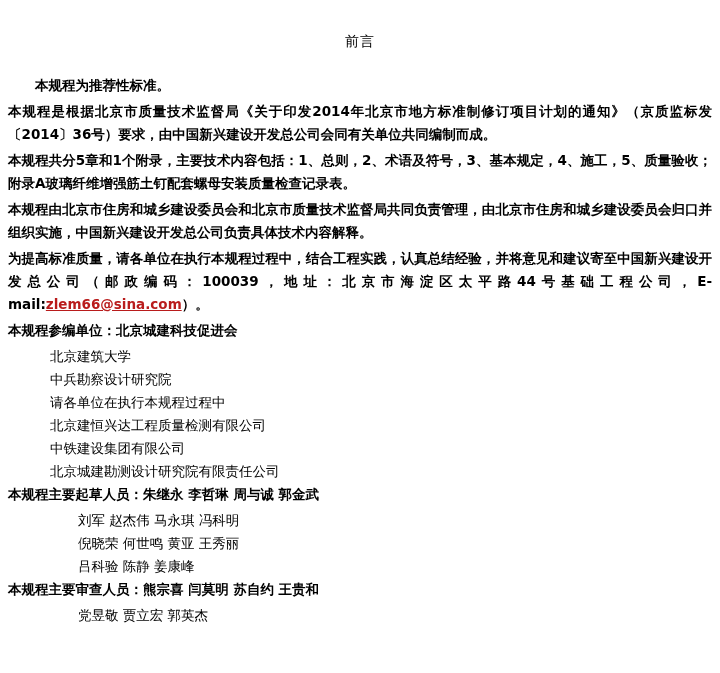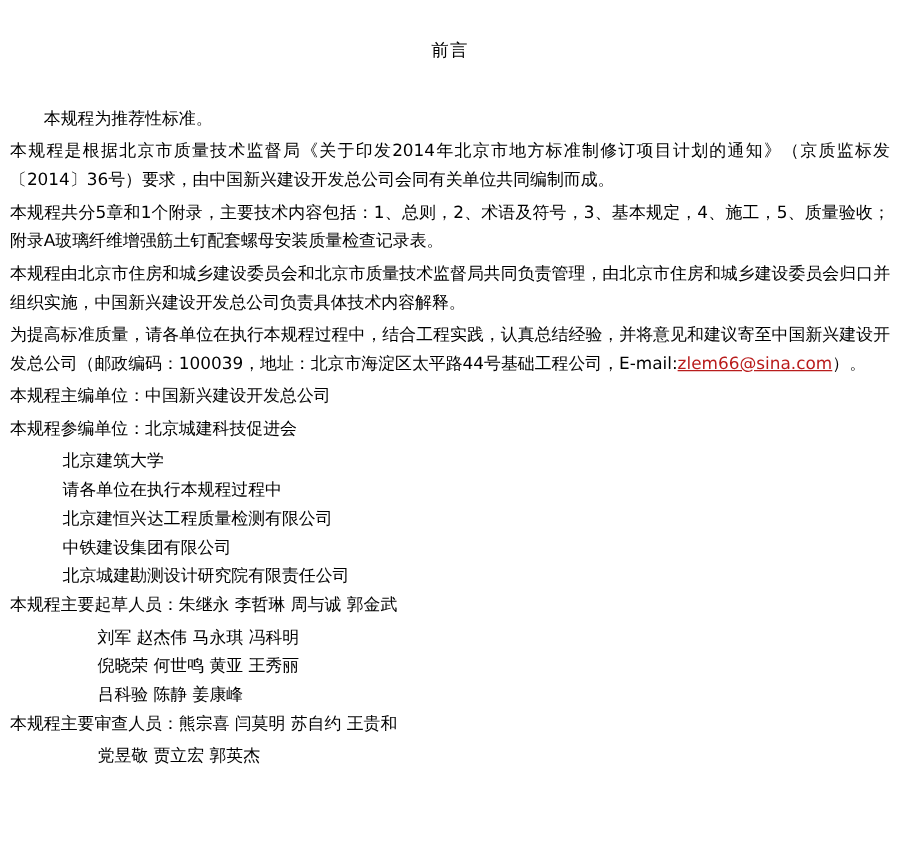--- a/index.html
+++ b/index.html
@@ -19,28 +19,29 @@
     width: 720px;
     height: 673px;
     box-sizing: border-box;
     padding: 0 8px;
   }
   .doc-title {
     text-align: center;
     font-size: 14px;
     line-height: 22px;
     margin-top: 30px;
-    margin-bottom: 32px;
+    margin-bottom: 22px;
     letter-spacing: 1px;
   }
   .para {
     font-size: 13.5px;
     line-height: 23px;
     text-align: justify;
     margin: 0 0 3px 0;
+    font-weight: bold;
   }
   .indent2 {
     text-indent: 2em;
   }
   .list-line {
     font-size: 13.5px;
     line-height: 23px;
     margin: 0;
     padding-left: 42px;
   }
@@ -62,25 +63,25 @@
   <p class="para indent2">本规程为推荐性标准。</p>
 
   <p class="para">本规程是根据北京市质量技术监督局《关于印发2014年北京市地方标准制修订项目计划的通知》（京质监标发〔2014〕36号）要求，由中国新兴建设开发总公司会同有关单位共同编制而成。</p>
 
   <p class="para">本规程共分5章和1个附录，主要技术内容包括：1、总则，2、术语及符号，3、基本规定，4、施工，5、质量验收；附录A玻璃纤维增强筋土钉配套螺母安装质量检查记录表。</p>
 
   <p class="para">本规程由北京市住房和城乡建设委员会和北京市质量技术监督局共同负责管理，由北京市住房和城乡建设委员会归口并组织实施，中国新兴建设开发总公司负责具体技术内容解释。</p>
 
   <p class="para"><span>为提高标准质量，请各单位在执行本规程过程中，结合工程实践，认真总结经验，并将意见和建议寄至中国新兴建设开发总公司（邮政编码：100039，地址：北京市海淀区太平路44号基础工程公司，E-mail:</span><span class="link">zlem66@sina.com</span><span>）。</span></p>
 
-  <p class="para">本规程主编单位：中国新兴建设开发总公司</p>
 
   <p class="para">本规程参编单位：北京城建科技促进会</p>
 
   <p class="list-line">北京建筑大学</p>
+  <p class="list-line">中兵勘察设计研究院</p>
   <p class="list-line">请各单位在执行本规程过程中</p>
   <p class="list-line">北京建恒兴达工程质量检测有限公司</p>
   <p class="list-line">中铁建设集团有限公司</p>
   <p class="list-line">北京城建勘测设计研究院有限责任公司</p>
 
   <p class="para">本规程主要起草人员：朱继永 李哲琳 周与诚 郭金武</p>
   <p class="list-line deep">刘军 赵杰伟 马永琪 冯科明</p>
   <p class="list-line deep">倪晓荣 何世鸣 黄亚 王秀丽</p>
   <p class="list-line deep">吕科验 陈静 姜康峰</p>
 

